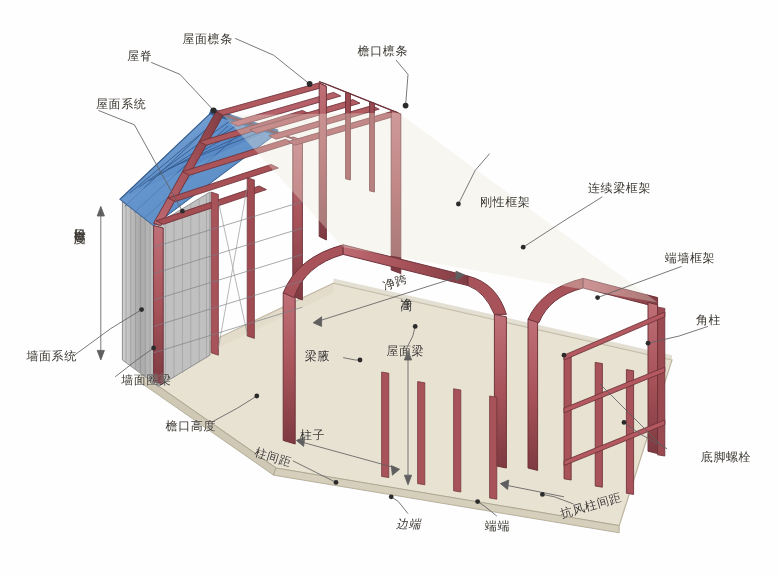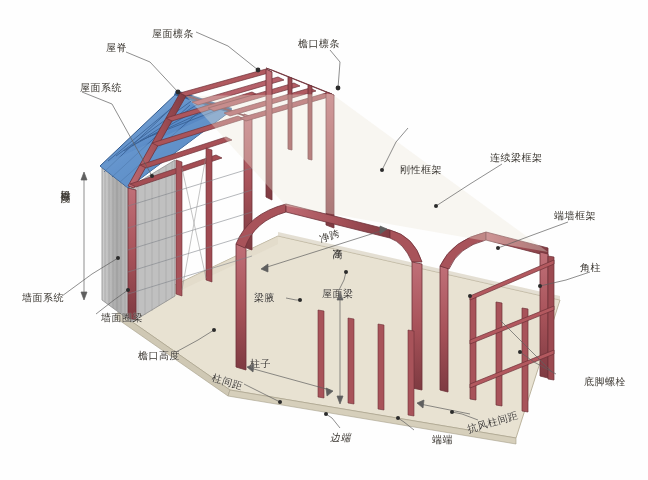--- a/index.html
+++ b/index.html
@@ -290,21 +290,21 @@
   <div class="lbl" style="left:106px; top:42px;">屋脊</div>
   <div class="lbl" style="left:152px; top:4px;margin-top:24px;">屋面檩条</div>
   <div class="lbl" style="left:298px; top:38px;">檐口檩条</div>
   <div class="lbl" style="left:400px; top:116px;margin-top:48px;">刚性框架</div>
   <div class="lbl" style="left:490px; top:152px;">连续梁框架</div>
   <div class="lbl" style="left:554px; top:210px;">端墙框架</div>
   <div class="lbl" style="left:580px; top:262px;">角柱</div>
   <div class="lbl" style="left:552px; top:376px;margin-left:32px;">底脚螺栓</div>
 
   <div class="lbl rot" style="left:466px; top:424px; transform:rotate(-16deg);">抗风柱间距</div>
-  <div class="lbl" style="left:404px; top:434px;margin-left:28px;">端端</div>
+  <div class="lbl" style="left:404px; top:434px;">端端</div>
   <div class="lbl" style="left:330px; top:432px;font-style:italic;">边端</div>
   <div class="lbl rot" style="left:214px; top:372px; transform:rotate(17deg);">柱间距</div>
   <div class="lbl" style="left:138px; top:350px;">檐口高度</div>
   <div class="lbl" style="left:58px;  top:312px;margin-left:43px;">墙面圈梁</div>
   <div class="lbl" style="left:22px;  top:292px;">墙面系统</div>
 
   <div class="lbl vert" style="left:60px; top:182px;">檐口高度</div>
 
   <div class="lbl" style="left:254px; top:292px;">梁腋</div>
   <div class="lbl" style="left:322px; top:288px;">屋面梁</div>

